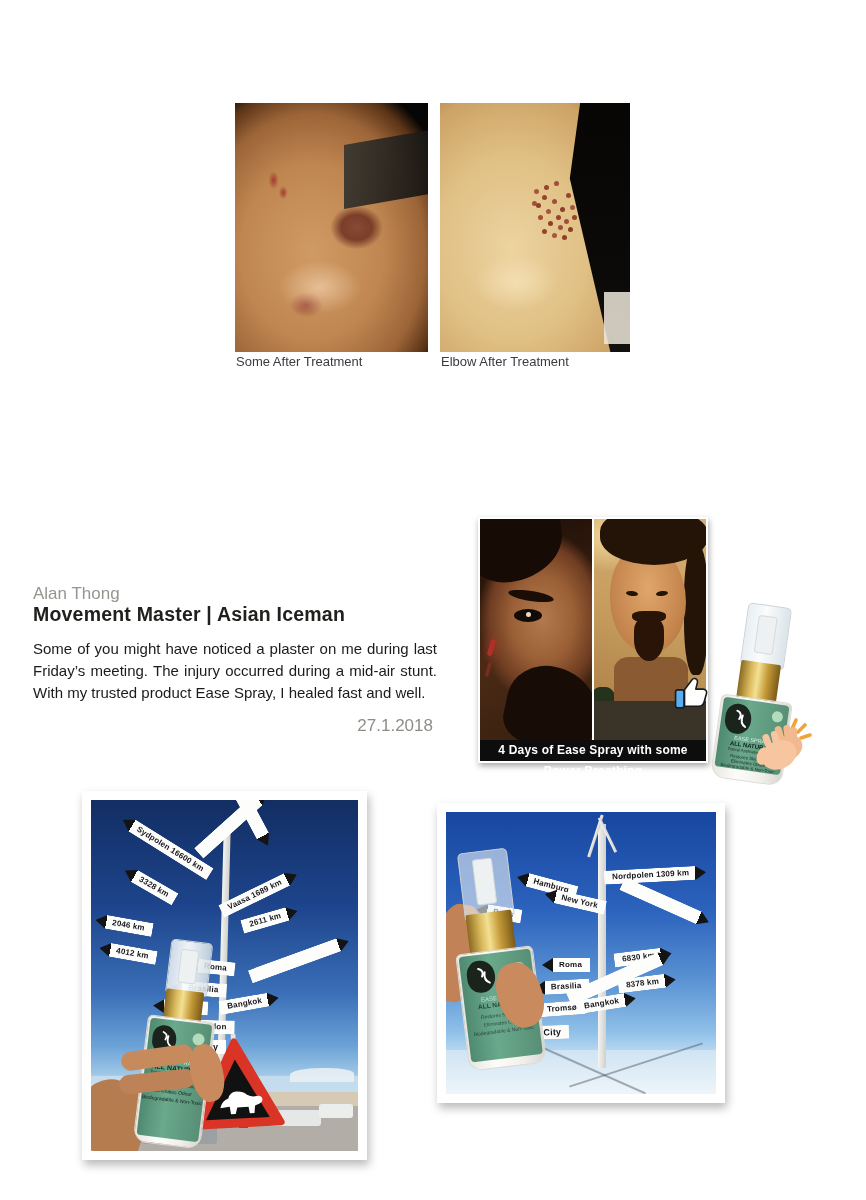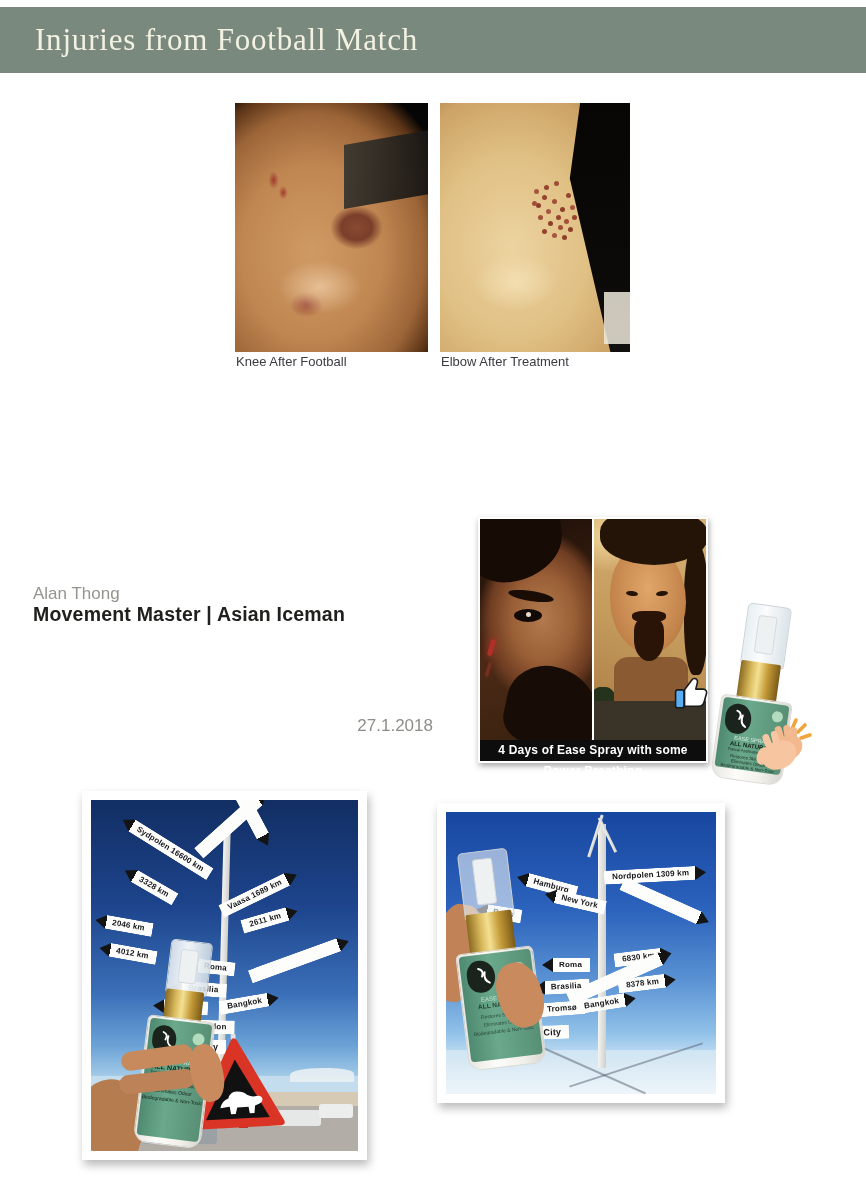--- a/index.html
+++ b/index.html
@@ -123,39 +123,37 @@
   
   #caption-box{position:absolute;left:370px;top:1089px;width:417px;height:72px;background:#c7e3cf;
     border-radius:20px 24px 24px 20px;z-index:1;box-sizing:border-box;padding:15px 22px 0 22px;}
   #caption-box p{margin:0;font-size:15.5px;line-height:24px;color:#8aa88c;text-align:justify;letter-spacing:.3px;}
 </style>
 </head>
 <body>
 
 <div id="page">
 
-  <div class="bar" style="top:7px;height:66px;">
-    <div class="bar-title">Injuries from Football Match</div>
-  </div>
 
   <div class="photo" id="photo-knee">
     <div id="knee-shelf"></div>
   </div>
-  <div class="photo-caption" style="left:236px;">Knee After Football</div>
+  <div class="photo-caption" style="left:236px;">Some After Treatment</div>
 
   <div class="photo" id="photo-elbow">
     <div id="elbow-dark"></div>
     <div id="elbow-paper"></div>
     <div class="dots"></div>
   </div>
   <div class="photo-caption" style="left:441px;">Elbow After Treatment</div>
 
 
   <div id="t-name">Alan Thong</div>
   <div id="t-role">Movement Master | Asian Iceman</div>
+  <div id="t-body">Some of you might have noticed a plaster on me during last Friday’s meeting. The injury occurred during a mid-air stunt. With my trusted product Ease Spray, I healed fast and well.</div>
   <div id="t-date">27.1.2018</div>
 
   <div id="faces-card">
     <div class="half" id="half-l">
       <div class="hairL"></div>
       <div class="browL"></div>
       <div class="eyeL">
           <div class="glintL"></div>
         </div>
       <div class="woundL"></div>

